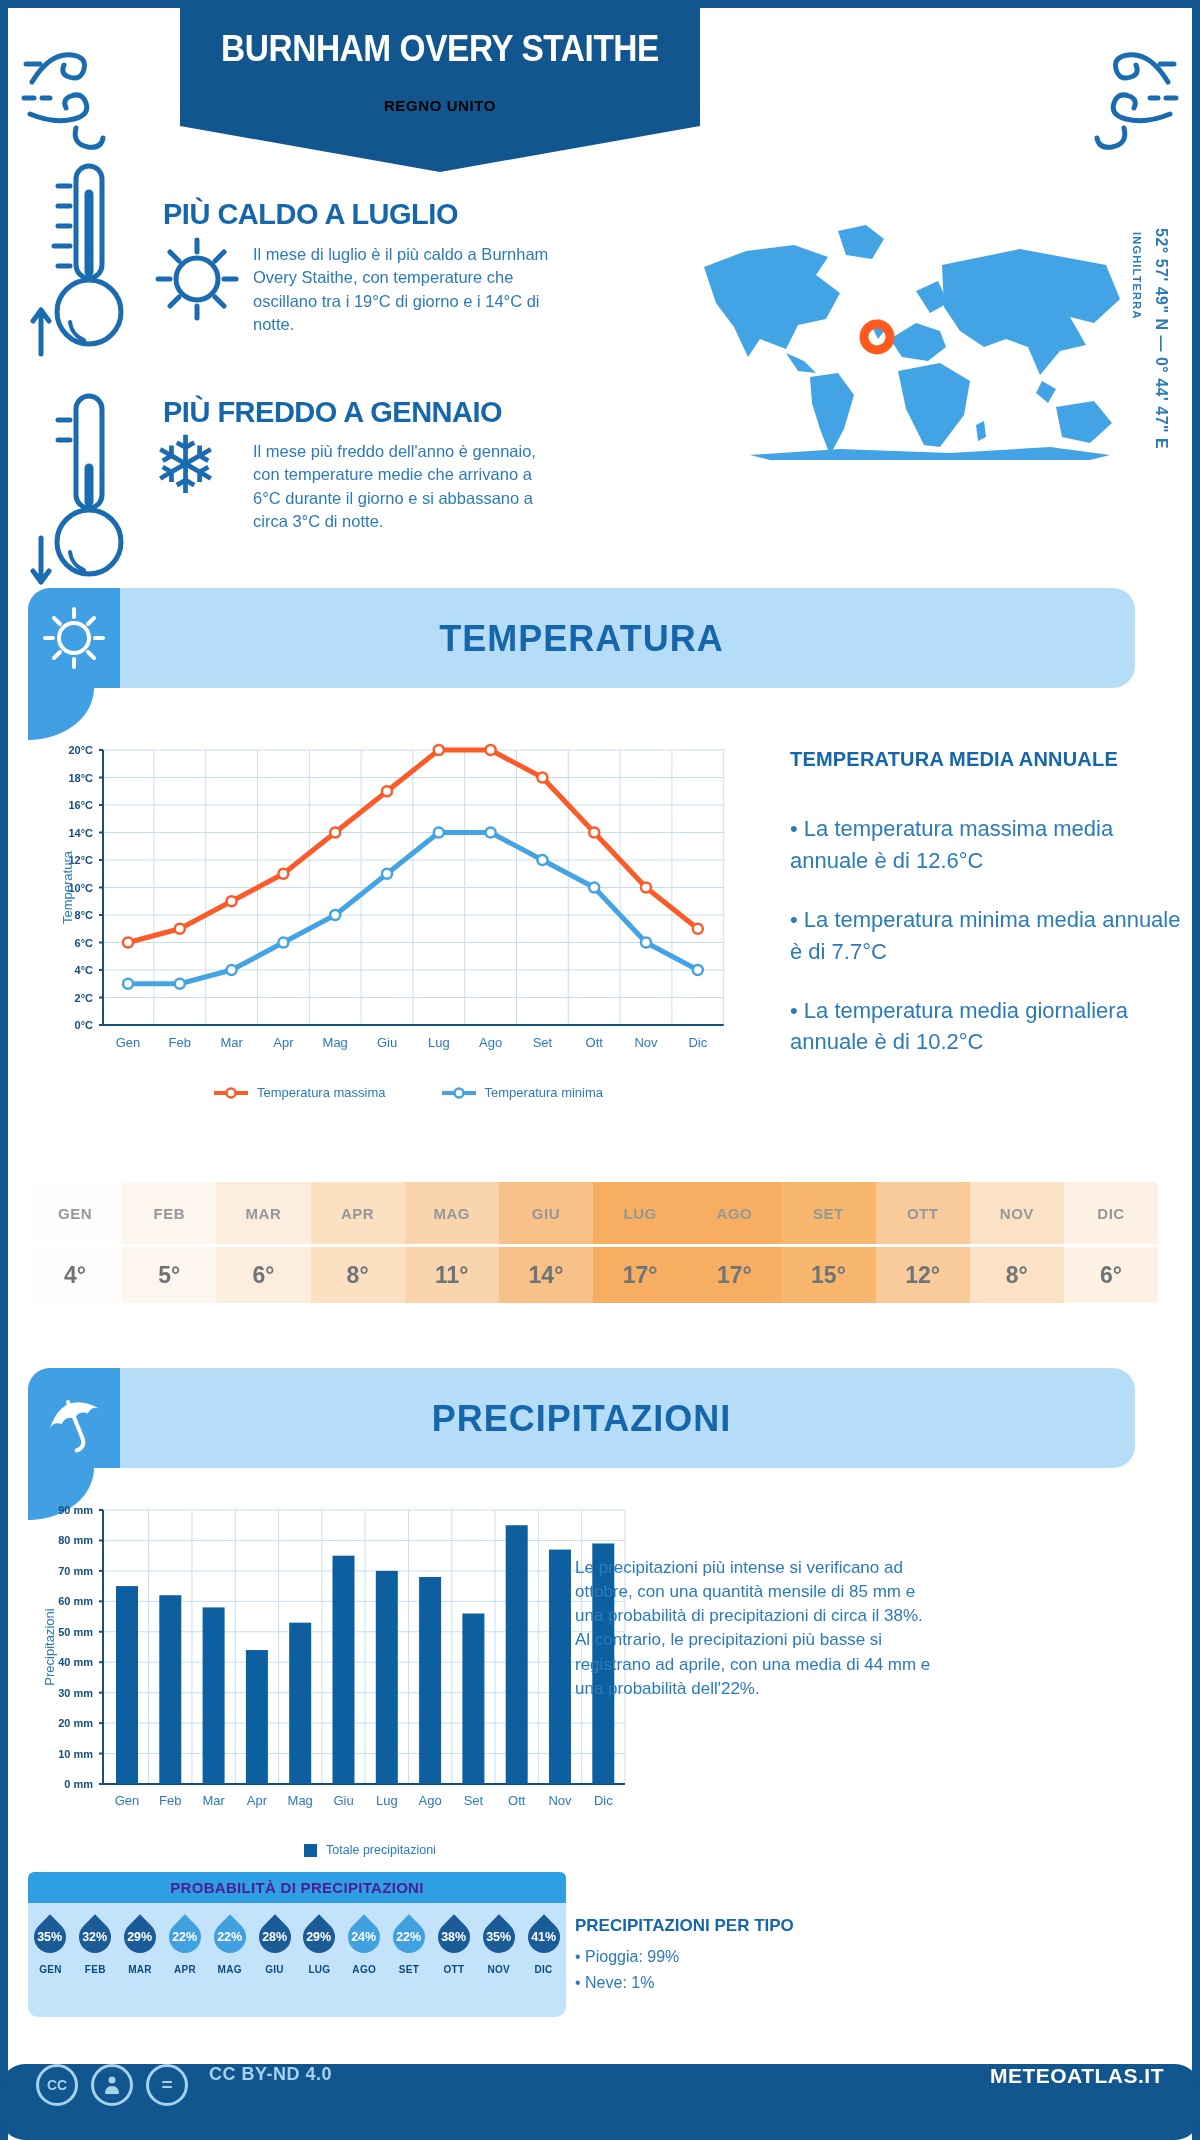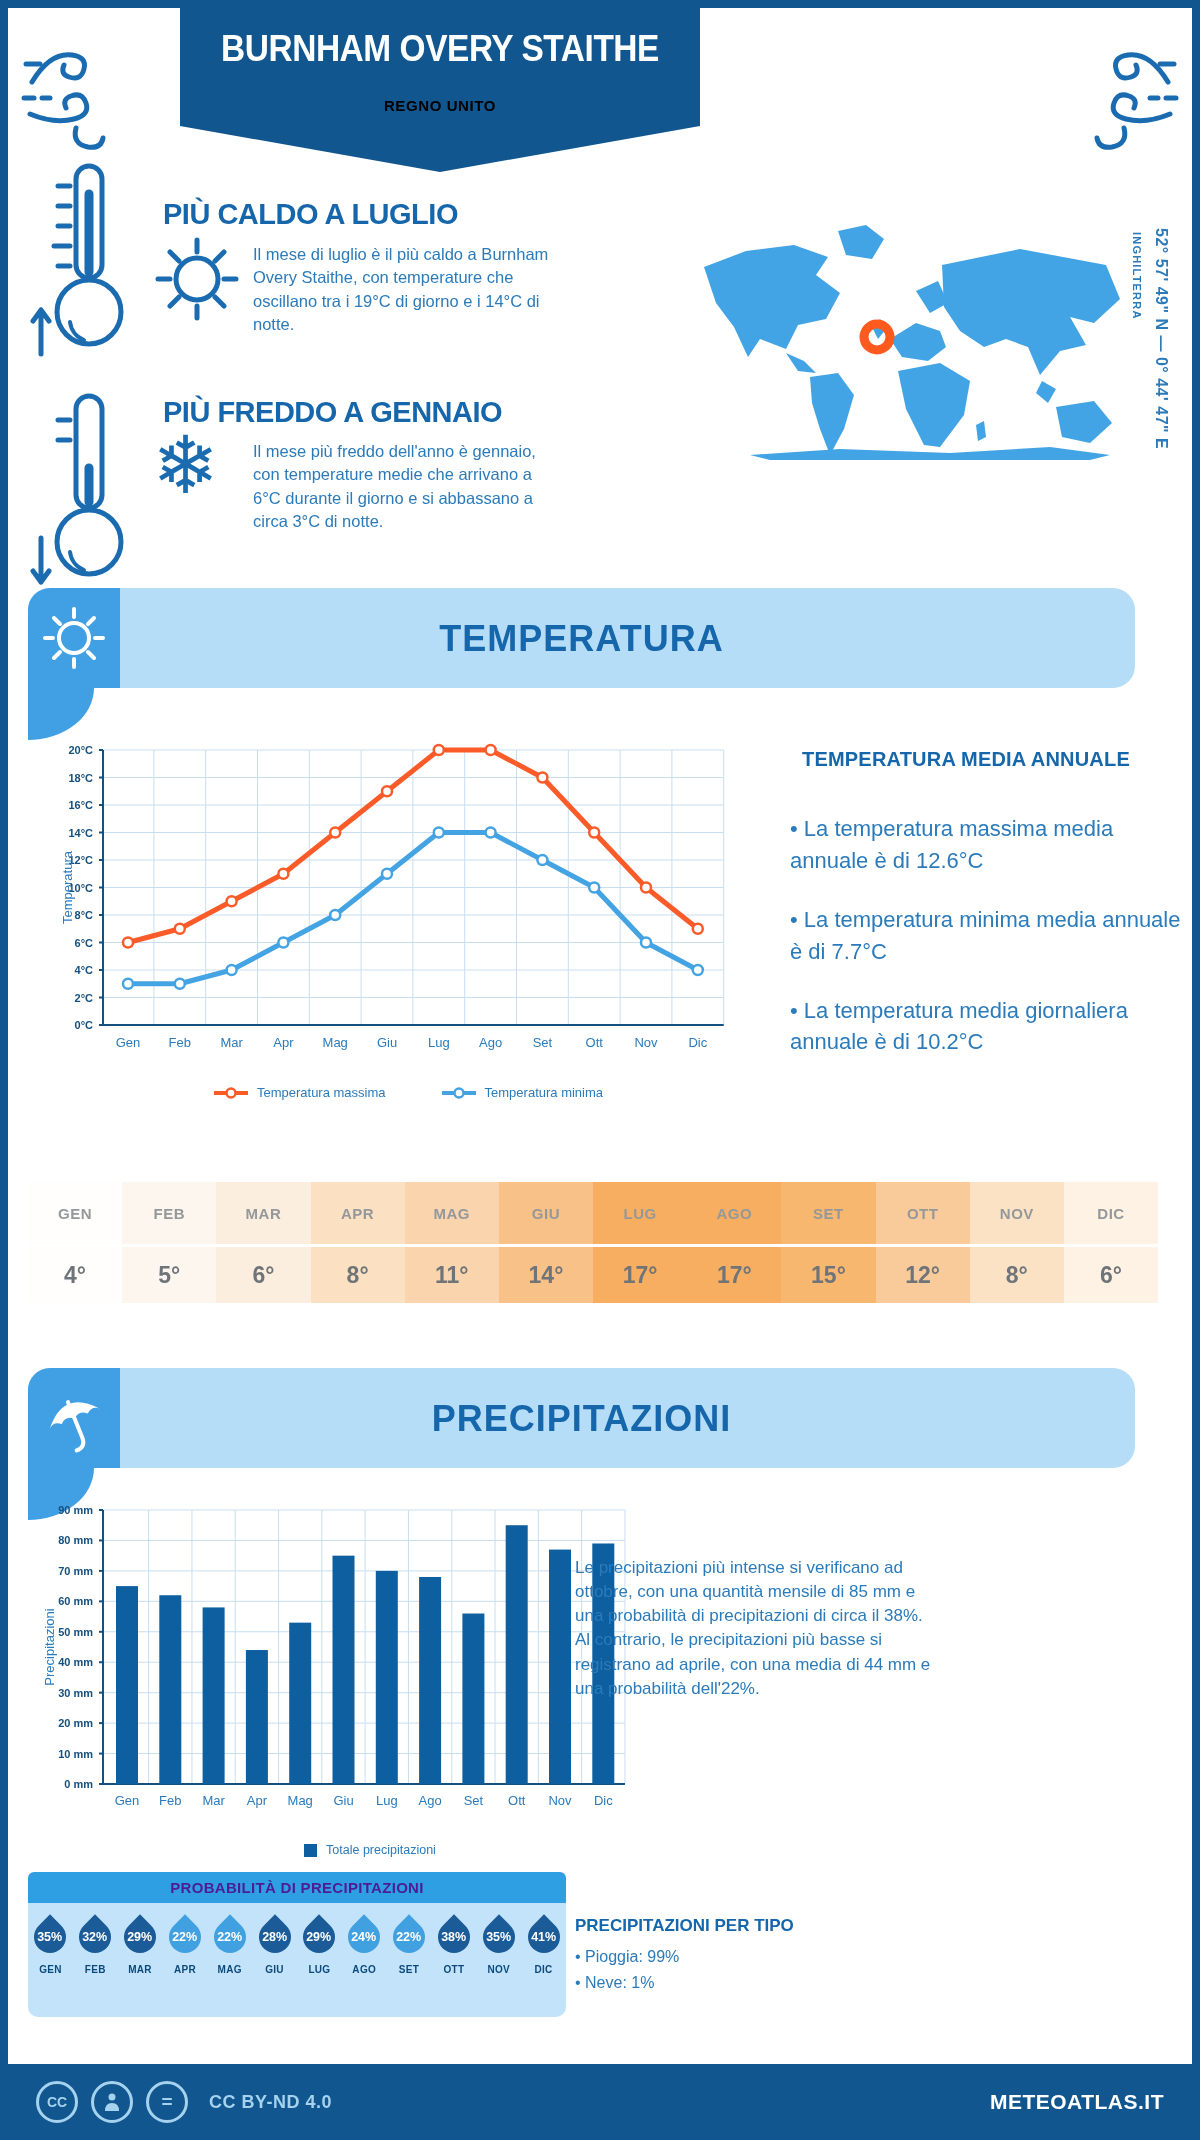--- a/index.html
+++ b/index.html
@@ -51,21 +51,21 @@
   .sec-title{position:absolute;left:28px;width:1107px;text-align:center;font-size:36px;font-weight:bold;
              color:var(--hd);letter-spacing:1px;}
 
   
   .temp-chart{position:absolute;left:58px;top:735px;width:700px;height:345px;}
   .temp-legend{position:absolute;left:58px;top:1085px;width:700px;display:flex;justify-content:center;
                gap:55px;align-items:center;}
   .legend-item{display:flex;align-items:center;gap:8px;font-size:13px;color:var(--body);}
 
   .annual{position:absolute;left:790px;top:748px;width:400px;}
-  .annual h3{font-size:20px;font-weight:bold;color:var(--hd);margin:0 12px 42px;letter-spacing:.2px;}
+  .annual h3{font-size:20px;font-weight:bold;color:var(--hd);margin:0 0 42px;letter-spacing:.2px;}
   .annual p{font-size:22px;color:var(--body);line-height:1.45;margin:0 0 27px;}
   .annual p::before{content:"• ";}
 
   .daily-title{position:absolute;left:28px;top:1133px;width:1130px;text-align:center;font-size:21px;
                font-weight:bold;color:var(--hd);letter-spacing:.3px;}
   .daily-table{position:absolute;left:28px;top:1182px;width:1130px;display:flex;}
   .t-col{flex:1;}
   .t-head{height:62px;display:flex;align-items:center;justify-content:center;font-size:15px;
           font-weight:bold;color:#95989B;letter-spacing:.5px;}
   .t-val{height:56px;margin-top:3px;display:flex;align-items:center;justify-content:center;
@@ -90,21 +90,21 @@
   .drop span{transform:rotate(-45deg);font-size:12.5px;font-weight:bold;color:#fff;}
   .drop-m{margin-top:11px;font-size:10px;font-weight:bold;color:#0C4A7C;letter-spacing:.3px;}
 
   .tipo{position:absolute;left:575px;top:1916px;width:420px;}
   .tipo h3{margin:0 0 12px;font-size:17px;font-weight:bold;color:var(--hd);}
   .tipo p{margin:0 0 8px;font-size:16px;color:var(--body);}
   .tipo p::before{content:"• ";}
 
   
   .footer{position:absolute;left:0;top:2064px;width:1200px;height:76px;background:var(--dark);
-          display:flex;align-items:center;padding:0 36px;box-sizing:border-box;}
+          display:flex;align-items:flex-start;padding:0 36px;box-sizing:border-box;border-radius:25px;}
   .cc-circle{width:36px;height:36px;border:3px solid #A5D2EF;border-radius:50%;display:flex;
              align-items:center;justify-content:center;color:#A5D2EF;font-weight:bold;margin-right:13px;
              flex:0 0 auto;}
   .cc-cc{font-size:14px;} .cc-eq{font-size:19px;}
   .license{margin-left:8px;font-size:18px;font-weight:bold;color:#A5D2EF;letter-spacing:.5px;}
   .brand{margin-left:auto;font-size:21px;font-weight:bold;color:#fff;letter-spacing:.5px;}
 </style>
 </head>
 <body>
 

